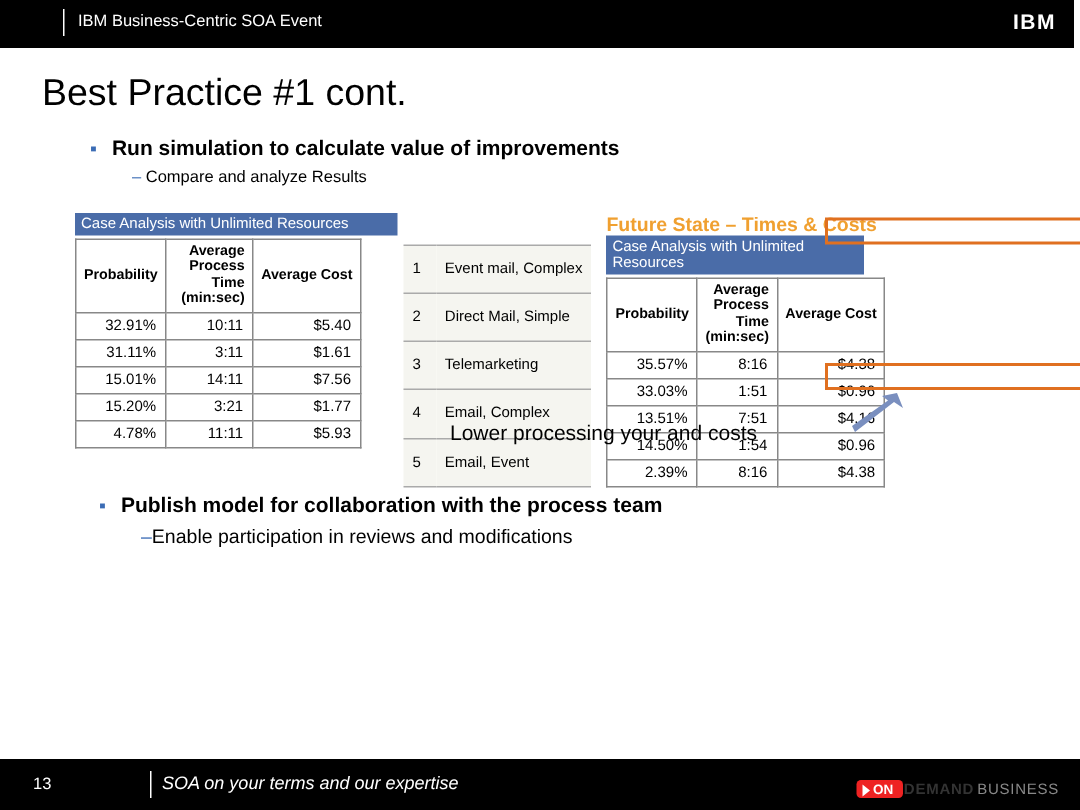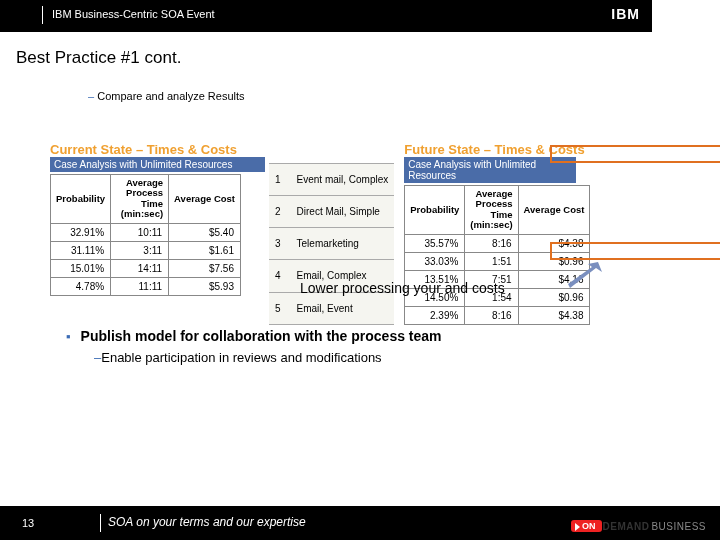--- a/index.html
+++ b/index.html
@@ -1,30 +1,30 @@
 <!DOCTYPE html>
 <html><head>
 <meta charset="utf-8">
 <style>
   * { margin: 0; padding: 0; box-sizing: border-box; }
   body { width: 720px; height: 540px; font-family: Arial, sans-serif; background: #fff; overflow: hidden; position: relative; }
-  .header { width: 652px; height: 32px; background: #000; position: relative; }
+  .header { width: 716px; height: 32px; background: #000; position: relative; }
   .header-stripe { position:absolute; left:42px; top:6px; width:1px; height:18px; background:#fff; }
   .header-title { position:absolute; left:52px; top:8px; color:#fff; font-size:11px; }
   .ibm-logo { position:absolute; right:12px; top:6px; font-family:Arial; font-weight:bold; letter-spacing:1px; color:#fff; font-size:14px;}
   .footer { position:absolute; bottom:0; left:0; width:720px; height:34px; background:#000;}
   .page-num { position:absolute; left:22px; bottom:11px; color:#fff; font-size:11px; }
   .footer-divider { position:absolute; left:100px; bottom:8px; width:1px; height:18px; background:#fff; }
   .footer-text { position:absolute; left:108px; bottom:11px; color:#fff; font-style:italic; font-size:12px; }
   .ondemand { position:absolute; right:14px; bottom:8px; font-size:10px; }
   .od-pill { display:inline-block; background:#e22; color:#fff; border-radius:3px; padding:1px 6px 1px 4px; font-weight:bold; font-size:9px; vertical-align:middle;}
   .od-play { display:inline-block; width:0;height:0; border-top:4px solid transparent; border-bottom:4px solid transparent; border-left:5px solid #fff; margin-right:2px; vertical-align:middle;}
   .od-demand { color:#333; font-weight:bold; letter-spacing:0.5px; margin-left:1px; vertical-align:middle;margin-top:28px;}
   .od-biz { color:#888; letter-spacing:0.5px; margin-left:2px; vertical-align:middle;}
-  .slide-title { position:absolute; left:16px; top:48px; font-size:17px; color:#000; font-family:Arial; }
+  .slide-title { position:absolute; left:28px; top:48px; font-size:25px; color:#000; font-family:Arial; }
   .content { position:absolute; left:60px; top:90px; width:640px; }
   .bullet1 { font-size:14px; font-weight:bold; color:#000; margin-bottom:6px;}
   .bullet1::before { content:"▪"; color:#3b6cb5; margin-right:10px; font-size:13px;}
   .bullet2 { font-size:11px; color:#000; margin-left:28px; margin-bottom:2px;}
   .bullet2::before { content:"– "; color:#3b6cb5; }
   .bullet3 { font-size:13px; color:#000; margin-left:28px;}
   .bullet3::before { content:"–"; color:#3b6cb5; }
   .tables { position:absolute; left:50px; top:142px; width:640px; display:flex; }
   .tbl-section { }
   .tbl-title { color:#f0a030; font-weight:bold; font-size:13px;}
@@ -49,28 +49,28 @@
 
 <div class="header">
   <div class="header-stripe"></div>
   <div class="header-title">IBM Business-Centric SOA Event</div>
   <div class="ibm-logo">IBM</div>
 </div>
 
 <div class="slide-title">Best Practice #1 cont.</div>
 
 <div class="content">
+  <div class="bullet1">Run simulation to calculate value of improvements</div>
   <div class="bullet2">Compare and analyze Results</div>
 </div>
 
 <div class="tables">
   <div class="highlight-box hl1"></div>
   <div class="highlight-box hl2"></div>
   <div class="tbl-section">
-    <div class="tbl-title">Current State – Times &amp; Costs</div>
     <div class="tbl-sub">Case Analysis with Unlimited Resources</div>
     <table class="data">
       <tbody>
           <tr>
         <th>Probability</th>
         <th style="width:58px">Average Process Time (min:sec)</th>
         <th>Average Cost</th>
       </tr>
       <tr>
             <td>32.91%</td>
@@ -79,20 +79,25 @@
           </tr>
       <tr>
             <td>31.11%</td>
             <td>3:11</td>
             <td>$1.61</td>
           </tr>
       <tr>
             <td>15.01%</td>
             <td>14:11</td>
             <td>$7.56</td>
+          </tr>
+      <tr>
+            <td>15.20%</td>
+            <td>3:21</td>
+            <td>$1.77</td>
           </tr>
       <tr>
             <td>4.78%</td>
             <td>11:11</td>
             <td>$5.93</td>
           </tr>
     </tbody>
       </table>
   </div>
 

